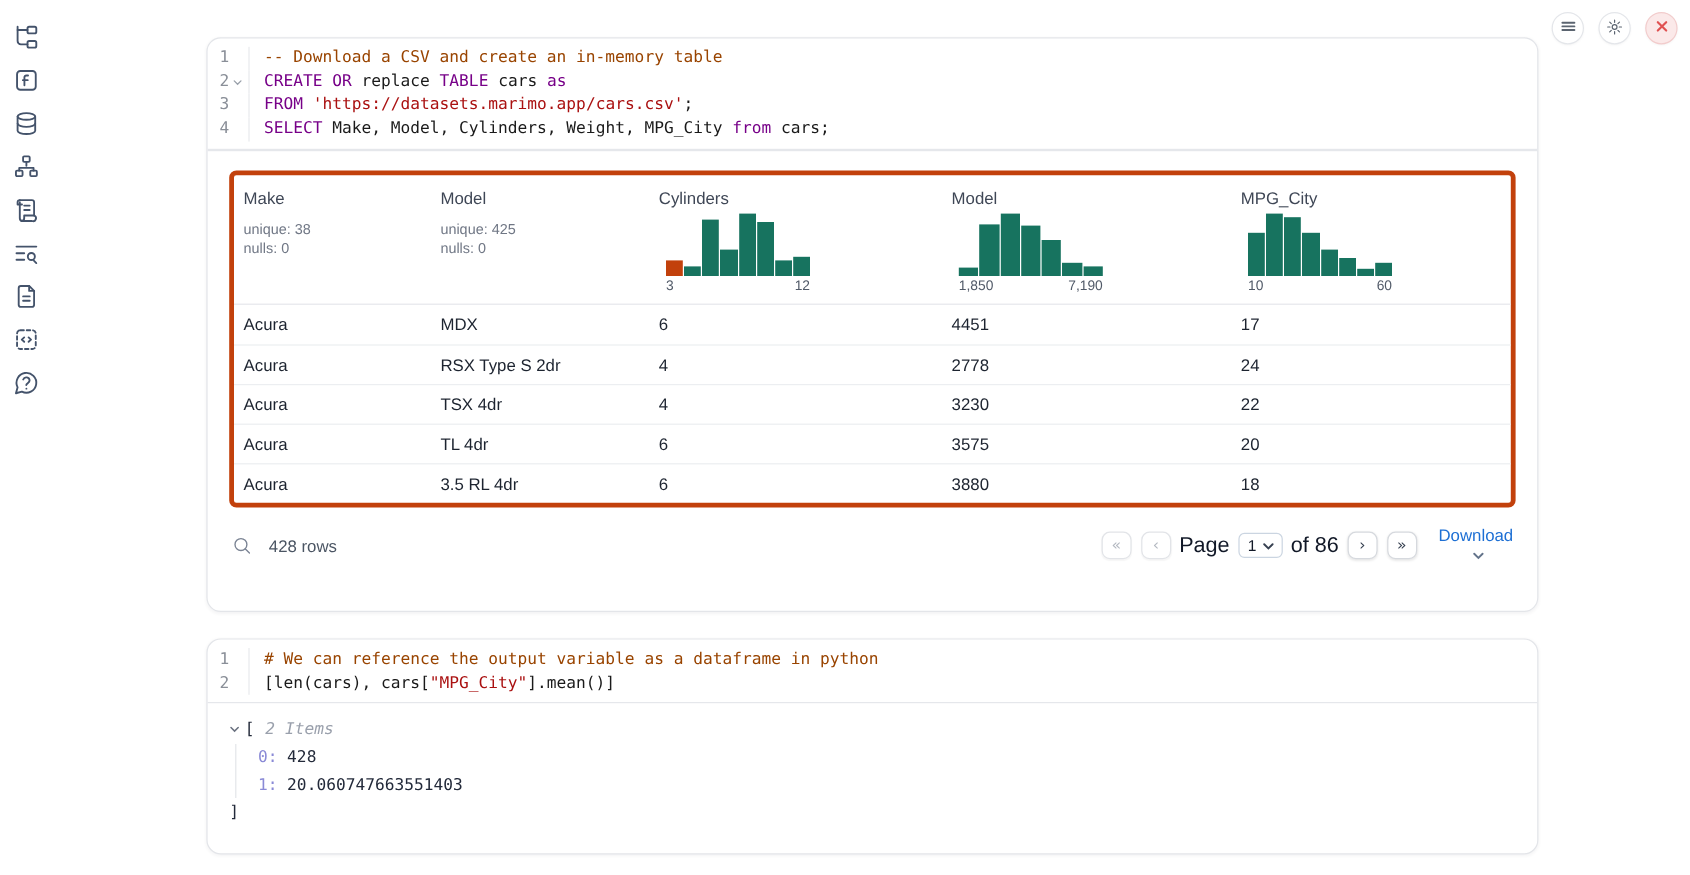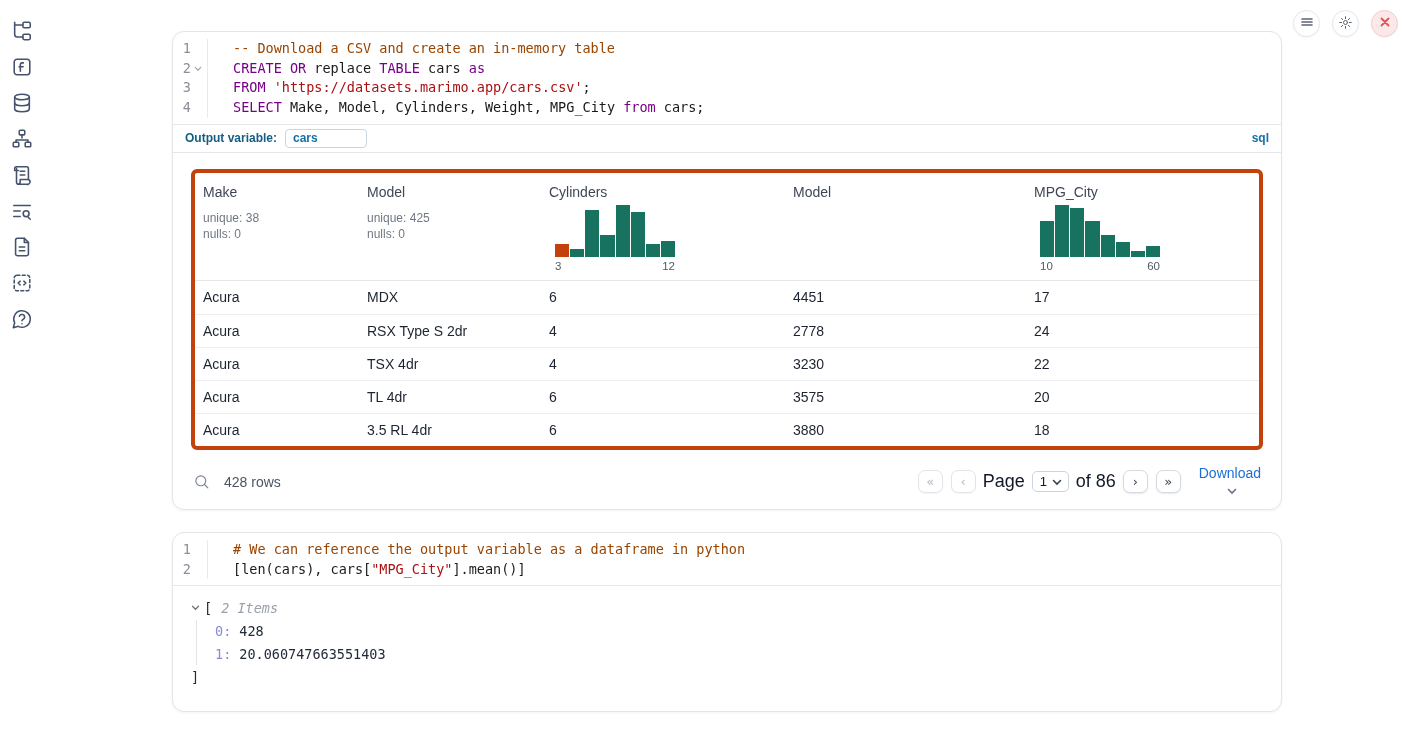--- a/index.html
+++ b/index.html
@@ -22,21 +22,21 @@
   .cell { position:absolute; left:172px; width:1110px; background:#fff; border:1px solid #e3e5e9; border-radius:12px; box-shadow:0 1px 3px rgba(15,23,42,.05); }
   #cell1 { top:31px; height:479px; }
   #cell2 { top:532px; height:180px; }
 
   .code-area { padding:7px 0 6px 0; font-family:"DejaVu Sans Mono", monospace; font-size:13.5px; }
   .cline { display:flex; line-height:19.7px; }
   .lnum { display:flex; width:32px; flex:none; color:#8a8f98; }
   .lnum .n { width:18px; text-align:right; }
   .lnum .fold { width:14px; display:flex; align-items:center; justify-content:center; }
   .lnum .fold svg { stroke:#9aa1ab; fill:none; stroke-width:1.4; stroke-linecap:round; }
-  .ltext { border-left:1px solid #e8eaed; padding-left:25px; margin-left:2px; white-space:pre; color:#1a1a1a; }
+  .ltext { border-left:1px solid #e8eaed; padding-left:12px; margin-left:2px; white-space:pre; color:#1a1a1a; }
   .tok-keyword { color:#770088; }
   .tok-string  { color:#aa1111; }
   .tok-comment { color:#994400; }
   .tok-plain   { color:#1a1a1a; }
 
   .divider { height:1px; background:#e5e7eb; }
 
   
   .outvar-row { display:flex; align-items:center; height:27px; padding:0 12px; }
   .outvar-label { font-size:12px; font-weight:bold; color:#135e82; }
@@ -218,26 +218,20 @@
         </div>
         <div class="cline">
           <span class="lnum">
             <span class="n">4</span>
             <span class="fold"></span>
           </span>
           <span class="ltext"><span class="tok-keyword">SELECT</span><span class="tok-plain"> Make, Model, Cylinders, Weight, MPG_City </span><span class="tok-keyword">from</span><span class="tok-plain"> cars;</span></span>
         </div>
       </div>
     <div class="divider"></div>
-    <div class="outvar-row">
-      <span class="outvar-label">Output variable:</span>
-      <input class="outvar-input" value="cars" style="">
-      <span class="outvar-spacer"></span>
-      <span class="lang-badge">sql</span>
-    </div>
     <div class="divider"></div>
     <div class="cell-output">
       <div class="dtable">
         <div class="thead" id="thead">
             <div class="hcell col-0">
               <div class="hname">Make</div>
               <div class="hstats">
                 <div>unique: 38</div>
                 <div>nulls: 0</div>
               </div>
@@ -263,20 +257,35 @@
                   <div class="hist-bar" style="height: 16.12px; background: rgb(23, 115, 95);"></div>
                 </div>
                 <div class="hist-labels">
                   <span>3</span>
                   <span>12</span>
                 </div>
               </div>
             </div>
             <div class="hcell col-3">
               <div class="hname">Model</div>
+              <div class="hist">
+                <div class="hist-bars">
+                  <div class="hist-bar" style="height: 7.28px; background: rgb(23, 115, 95);"></div>
+                  <div class="hist-bar" style="height: 43.16px; background: rgb(23, 115, 95);"></div>
+                  <div class="hist-bar" style="height: 52px; background: rgb(23, 115, 95);"></div>
+                  <div class="hist-bar" style="height: 42.12px; background: rgb(23, 115, 95);"></div>
+                  <div class="hist-bar" style="height: 30.16px; background: rgb(23, 115, 95);"></div>
+                  <div class="hist-bar" style="height: 10.4px; background: rgb(23, 115, 95);"></div>
+                  <div class="hist-bar" style="height: 7.8px; background: rgb(23, 115, 95);"></div>
+                </div>
+                <div class="hist-labels">
+                  <span>1,850</span>
+                  <span>7,190</span>
+                </div>
+              </div>
             </div>
             <div class="hcell col-4">
               <div class="hname">MPG_City</div>
               <div class="hist">
                 <div class="hist-bars">
                   <div class="hist-bar" style="height: 35.88px; background: rgb(23, 115, 95);"></div>
                   <div class="hist-bar" style="height: 52px; background: rgb(23, 115, 95);"></div>
                   <div class="hist-bar" style="height: 48.88px; background: rgb(23, 115, 95);"></div>
                   <div class="hist-bar" style="height: 35.88px; background: rgb(23, 115, 95);"></div>
                   <div class="hist-bar" style="height: 21.84px; background: rgb(23, 115, 95);"></div>

